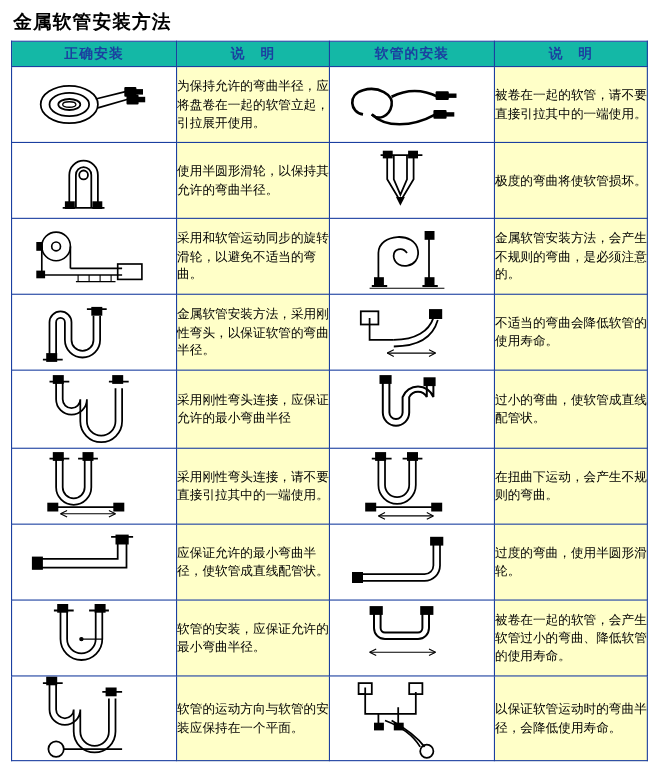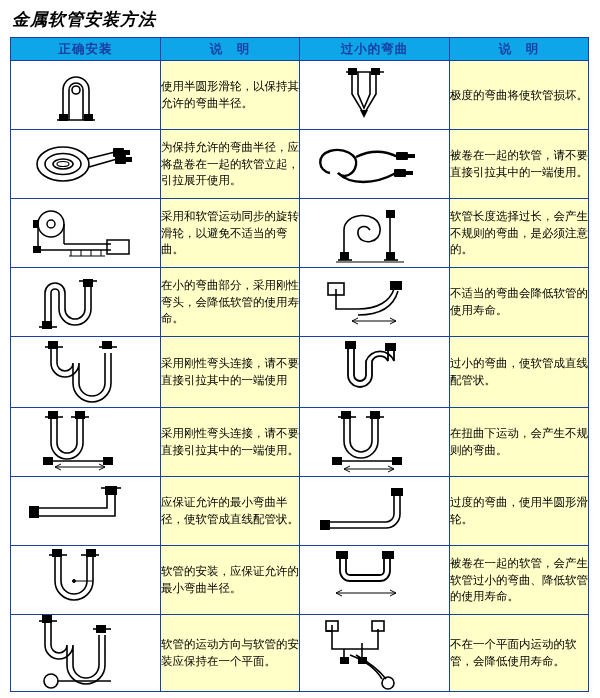--- a/index.html
+++ b/index.html
@@ -20,35 +20,34 @@
     position: relative;
     box-sizing: border-box;
     padding: 6px 10px 4px 10px;
   }
   .doc-title {
     font-size: 17px;
     font-weight: bold;
     letter-spacing: 1px;
     margin: 2px 0 6px 2px;
     color: #000;
-    font-style: italic;
   }
   table.hose-table {
     border-collapse: collapse;
     width: 578px;
     table-layout: fixed;
     border: 1px solid #1b3fa0;
   }
   table.hose-table td, table.hose-table th {
     border: 1px solid #1b3fa0;
     padding: 0;
     vertical-align: middle;
   }
   thead th {
-    background: #0ea5e9;
+    background: #14b8a6;
     color: #1b3fa0;
     font-size: 12.5px;
     font-weight: bold;
     height: 22px;
     letter-spacing: 1px;
   }
   col.c-img { width: 150px; }
   col.c-txt { width: 139px; }
 
   td.img-cell {
@@ -81,62 +80,25 @@
     <colgroup>
       <col class="c-img">
         <col class="c-txt">
         <col class="c-img">
         <col class="c-txt">
     </colgroup>
     <thead>
       <tr>
         <th>正确安装</th>
         <th>说　明</th>
-        <th>过小的弯曲</th>
+        <th>软管的安装</th>
         <th>说　明</th>
       </tr>
     </thead>
     <tbody>
-
-      <tr>
-        <td class="img-cell">
-          <span class="fig">
-            <svg width="130" height="62" viewBox="0 0 130 62">
-              <g fill="none" stroke="#000" stroke-width="1.6">
-                <path d="M52 56 L52 26 A13 13 0 0 1 78 26 L78 56"></path>
-                <path d="M58 56 L58 26 A7 7 0 0 1 72 26 L72 56"></path>
-                <circle cx="65" cy="26" r="4"></circle>
-                <path d="M46 56 L84 56"></path>
-              </g>
-              <g fill="#000">
-                <rect x="48" y="50" width="9" height="7"></rect>
-                <rect x="73" y="50" width="9" height="7"></rect>
-              </g>
-            </svg>
-          </span>
-        </td>
-        <td class="txt-cell">使用半圆形滑轮，以保持其允许的弯曲半径。</td>
-        <td class="img-cell">
-          <span class="fig">
-            <svg width="130" height="62" viewBox="0 0 130 62">
-              <g fill="none" stroke="#000" stroke-width="1.6">
-                <path d="M52 8 L52 30 L64 50 L76 30 L76 8"></path>
-                <path d="M58 8 L58 30 L64 44 L70 30 L70 8"></path>
-                <path d="M46 8 L84 8"></path>
-              </g>
-              <g fill="#000">
-                <rect x="48" y="4" width="9" height="7"></rect>
-                <rect x="71" y="4" width="9" height="7"></rect>
-                <path d="M60 46 L68 46 L64 54 Z"></path>
-              </g>
-            </svg>
-          </span>
-        </td>
-        <td class="txt-cell">极度的弯曲将使软管损坏。</td>
-      </tr>
 
       <tr>
         <td class="img-cell">
           <span class="fig">
             <svg width="130" height="62" viewBox="0 0 130 62">
               <g fill="none" stroke="#000" stroke-width="1.6">
                 <ellipse cx="52" cy="31" rx="26" ry="17"></ellipse>
                 <ellipse cx="52" cy="31" rx="18" ry="10.5"></ellipse>
                 <ellipse cx="52" cy="31" rx="10" ry="5"></ellipse>
                 <path d="M76 26 L104 19"></path>
@@ -164,20 +126,57 @@
               <g fill="#000">
                 <rect x="96" y="19" width="12" height="8" rx="1"></rect>
                 <rect x="107" y="21" width="8" height="4"></rect>
                 <rect x="94" y="36" width="12" height="8" rx="1"></rect>
                 <rect x="105" y="38" width="8" height="4"></rect>
               </g>
             </svg>
           </span>
         </td>
         <td class="txt-cell">被卷在一起的软管，请不要直接引拉其中的一端使用。</td>
+      </tr>
+
+      <tr>
+        <td class="img-cell">
+          <span class="fig">
+            <svg width="130" height="62" viewBox="0 0 130 62">
+              <g fill="none" stroke="#000" stroke-width="1.6">
+                <path d="M52 56 L52 26 A13 13 0 0 1 78 26 L78 56"></path>
+                <path d="M58 56 L58 26 A7 7 0 0 1 72 26 L72 56"></path>
+                <circle cx="65" cy="26" r="4"></circle>
+                <path d="M46 56 L84 56"></path>
+              </g>
+              <g fill="#000">
+                <rect x="48" y="50" width="9" height="7"></rect>
+                <rect x="73" y="50" width="9" height="7"></rect>
+              </g>
+            </svg>
+          </span>
+        </td>
+        <td class="txt-cell">使用半圆形滑轮，以保持其允许的弯曲半径。</td>
+        <td class="img-cell">
+          <span class="fig">
+            <svg width="130" height="62" viewBox="0 0 130 62">
+              <g fill="none" stroke="#000" stroke-width="1.6">
+                <path d="M52 8 L52 30 L64 50 L76 30 L76 8"></path>
+                <path d="M58 8 L58 30 L64 44 L70 30 L70 8"></path>
+                <path d="M46 8 L84 8"></path>
+              </g>
+              <g fill="#000">
+                <rect x="48" y="4" width="9" height="7"></rect>
+                <rect x="71" y="4" width="9" height="7"></rect>
+                <path d="M60 46 L68 46 L64 54 Z"></path>
+              </g>
+            </svg>
+          </span>
+        </td>
+        <td class="txt-cell">极度的弯曲将使软管损坏。</td>
       </tr>
 
       <tr>
         <td class="img-cell">
           <span class="fig">
             <svg width="134" height="66" viewBox="0 0 134 66">
               <g fill="none" stroke="#000" stroke-width="1.5">
                 <circle cx="40" cy="24" r="13"></circle>
                 <circle cx="40" cy="24" r="4"></circle>
                 <path d="M27 24 L27 50"></path>
@@ -211,41 +210,41 @@
                 <rect x="40" y="52" width="9" height="8"></rect>
                 <rect x="86" y="52" width="9" height="8"></rect>
                 <rect x="86" y="10" width="9" height="8"></rect>
               </g>
               <g stroke="#000" stroke-width="1" fill="none">
                 <path d="M36 62 L104 62"></path>
               </g>
             </svg>
           </span>
         </td>
-        <td class="txt-cell">软管长度选择过长，会产生不规则的弯曲，是必须注意的。</td>
+        <td class="txt-cell">金属软管安装方法，会产生不规则的弯曲，是必须注意的。</td>
       </tr>
 
       <tr>
         <td class="img-cell">
           <span class="fig">
             <svg width="134" height="66" viewBox="0 0 134 66">
               <g fill="none" stroke="#000" stroke-width="1.6">
                 <path d="M34 58 L34 24 A10 10 0 0 1 54 24 L54 40 A10 10 0 0 0 74 40 L74 18"></path>
                 <path d="M40 58 L40 24 A4 4 0 0 1 48 24 L48 40 A16 16 0 0 0 80 40 L80 18"></path>
                 <path d="M28 58 L46 58"></path>
                 <path d="M68 12 L86 12"></path>
               </g>
               <g fill="#000">
                 <rect x="31" y="52" width="10" height="8"></rect>
                 <rect x="72" y="10" width="10" height="8"></rect>
               </g>
             </svg>
           </span>
         </td>
-        <td class="txt-cell">在小的弯曲部分，采用刚性弯头，会降低软管的使用寿命。</td>
+        <td class="txt-cell">金属软管安装方法，采用刚性弯头，以保证软管的弯曲半径。</td>
         <td class="img-cell">
           <span class="fig">
             <svg width="134" height="66" viewBox="0 0 134 66">
               <g fill="none" stroke="#000" stroke-width="1.6">
                 <path d="M36 20 L36 40 L58 40"></path>
                 <rect x="28" y="14" width="16" height="12"></rect>
                 <path d="M58 40 C78 40 90 32 94 20"></path>
                 <path d="M58 46 C82 46 94 36 98 22"></path>
               </g>
               <g fill="#000">
@@ -272,21 +271,21 @@
                 <path d="M34 10 L52 10"></path>
                 <path d="M88 10 L106 10"></path>
               </g>
               <g fill="#000">
                 <rect x="37" y="4" width="10" height="8"></rect>
                 <rect x="91" y="4" width="10" height="8"></rect>
               </g>
             </svg>
           </span>
         </td>
-        <td class="txt-cell">采用刚性弯头连接，请不要直接引拉其中的一端使用</td>
+        <td class="txt-cell">采用刚性弯头连接，应保证允许的最小弯曲半径</td>
         <td class="img-cell">
           <span class="fig">
             <svg width="134" height="70" viewBox="0 0 134 70">
               <g fill="none" stroke="#000" stroke-width="1.8">
                 <path d="M48 10 L48 38 A12 12 0 0 0 72 38 L72 24 A9 9 0 0 1 88 24 L88 14"></path>
                 <path d="M54 10 L54 38 A6 6 0 0 0 66 38 L66 24 A15 15 0 0 1 94 24 L94 14"></path>
               </g>
               <g fill="#000">
                 <rect x="45" y="4" width="11" height="8"></rect>
                 <rect x="85" y="6" width="11" height="8"></rect>
@@ -465,18 +464,18 @@
                 <path d="M44 34 L44 46"></path>
                 <path d="M62 28 L62 46"></path>
               </g>
               <g fill="#000">
                 <rect x="40" y="42" width="9" height="7"></rect>
                 <rect x="58" y="42" width="9" height="7"></rect>
               </g>
             </svg>
           </span>
         </td>
-        <td class="txt-cell">不在一个平面内运动的软管，会降低使用寿命。</td>
+        <td class="txt-cell">以保证软管运动时的弯曲半径，会降低使用寿命。</td>
       </tr>
 
     </tbody>
   </table>
 </div>
 
 </body></html>

